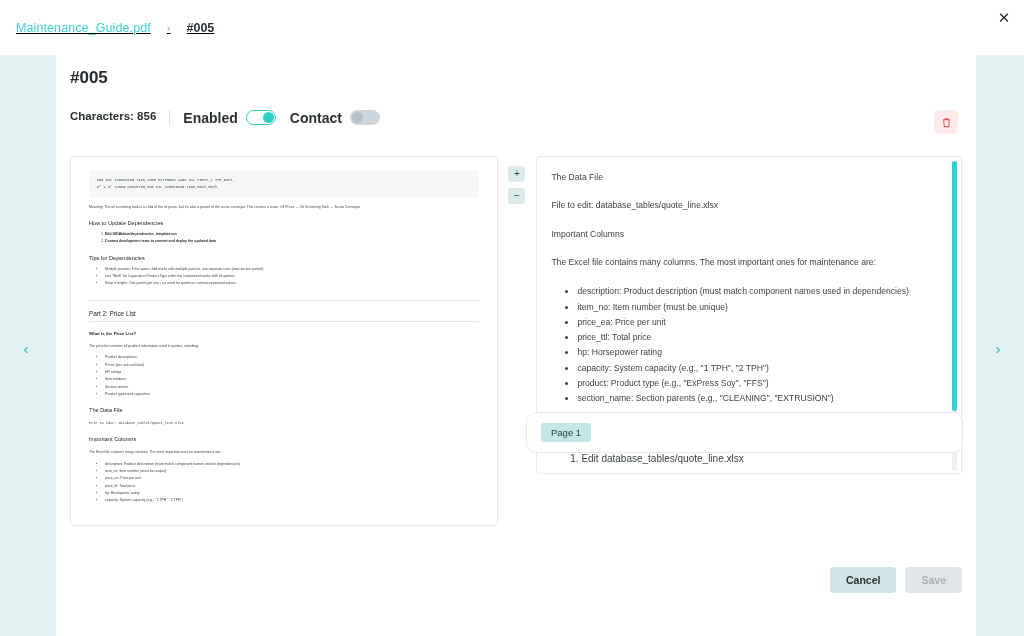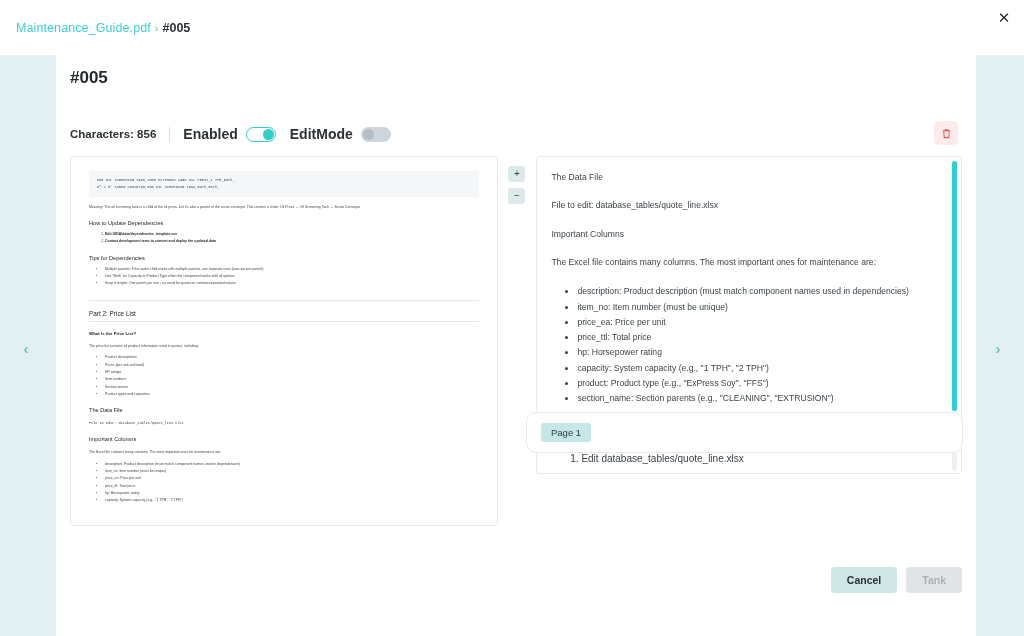--- a/index.html
+++ b/index.html
@@ -10,21 +10,21 @@
     overflow: hidden;
   }
   .page { position: relative; width: 1024px; height: 636px; background: #e2f0f1; }
 
   
   .topbar {
     position: absolute; left: 0; top: 0; width: 1024px; height: 56px;
     background: #ffffff; display: flex; align-items: center;
     border-bottom: 1px solid #eef1f2;
   }
-  .breadcrumb { display: flex; align-items: center; gap: 4px; padding-left: 16px; }
+  .breadcrumb { display: flex; align-items: center; gap: 16px; padding-left: 16px; text-decoration: underline; }
   .crumb-link {
     color: #3ecfd4; font-size: 12.5px; letter-spacing: .1px; cursor: pointer;
   }
   .crumb-sep { color: #9aa5a8; font-size: 11px; }
   .crumb-current { color: #2b3236; font-size: 12.5px; font-weight: bold; }
   .close-btn {
     position: absolute; right: 6px; top: 4px; width: 28px; height: 28px;
     display: flex; align-items: center; justify-content: center;
     color: #2b3236; font-size: 15px; cursor: pointer; background: transparent; border: none;
     font-family: "Liberation Sans", sans-serif;
@@ -42,21 +42,21 @@
   
   .card {
     position: absolute; left: 56px; top: 44px; width: 920px; height: 592px;
     background: #ffffff;
   }
 
   .title { margin: 24px 0 0 14px; font-size: 17px; font-weight: bold; color: #222a2e; }
 
   
   .meta-row {
-    display: flex; align-items: center; margin: 33px 0 0 14px; position: relative;
+    display: flex; align-items: flex-start; margin: 22px 0 0 14px; position: relative;
     height: 26px;
   }
   .meta-chars { font-size: 11.5px; color: #2b3236; font-weight: bold; }
   .meta-div { width: 1px; height: 15px; background: #d8dfe1; margin: 0 13px; }
   .meta-label { font-size: 14px; color: #2b3236; font-weight: bold; }
 
   .toggle { width: 30px; height: 15px; border-radius: 8px; position: relative; margin: 0 14px 0 8px; cursor: pointer; }
   .toggle.on { background: #ffffff; border: 1.4px solid #2ecfc4; }
   .toggle.on .knob { position: absolute; right: 1px; top: 1px; width: 11px; height: 11px; border-radius: 50%; background: #2ecfc4; }
   .toggle.off { background: #ced6dc; }
@@ -161,21 +161,21 @@
 
     <div class="title">#005</div>
 
     <div class="meta-row">
       <span class="meta-chars">Characters: 856</span>
       <span class="meta-div"></span>
       <span class="meta-label">Enabled</span>
       <span class="toggle on">
           <span class="knob"></span>
         </span>
-      <span class="meta-label">EditMode</span>
+      <span class="meta-label">Contact</span>
       <span class="toggle off">
           <span class="knob"></span>
         </span>
 
       <div class="delete-btn">
         <svg viewBox="0 0 24 24" fill="none" stroke="#e05c5c" stroke-width="2.2">
           <path d="M4 6h16M9 6V4h6v2M6 6l1 15h10l1-15"></path>
         </svg>
       </div>
     </div>
@@ -265,17 +265,17 @@
         </div>
       </div>
     </div>
 
     <div class="page-tag-panel">
       <span class="page-chip">Page 1</span>
     </div>
 
     <div class="footer">
       <button class="btn btn-cancel">Cancel</button>
-      <button class="btn btn-save">Tank</button>
+      <button class="btn btn-save">Save</button>
     </div>
 
   </div>
 </div>
 
 </body></html>

